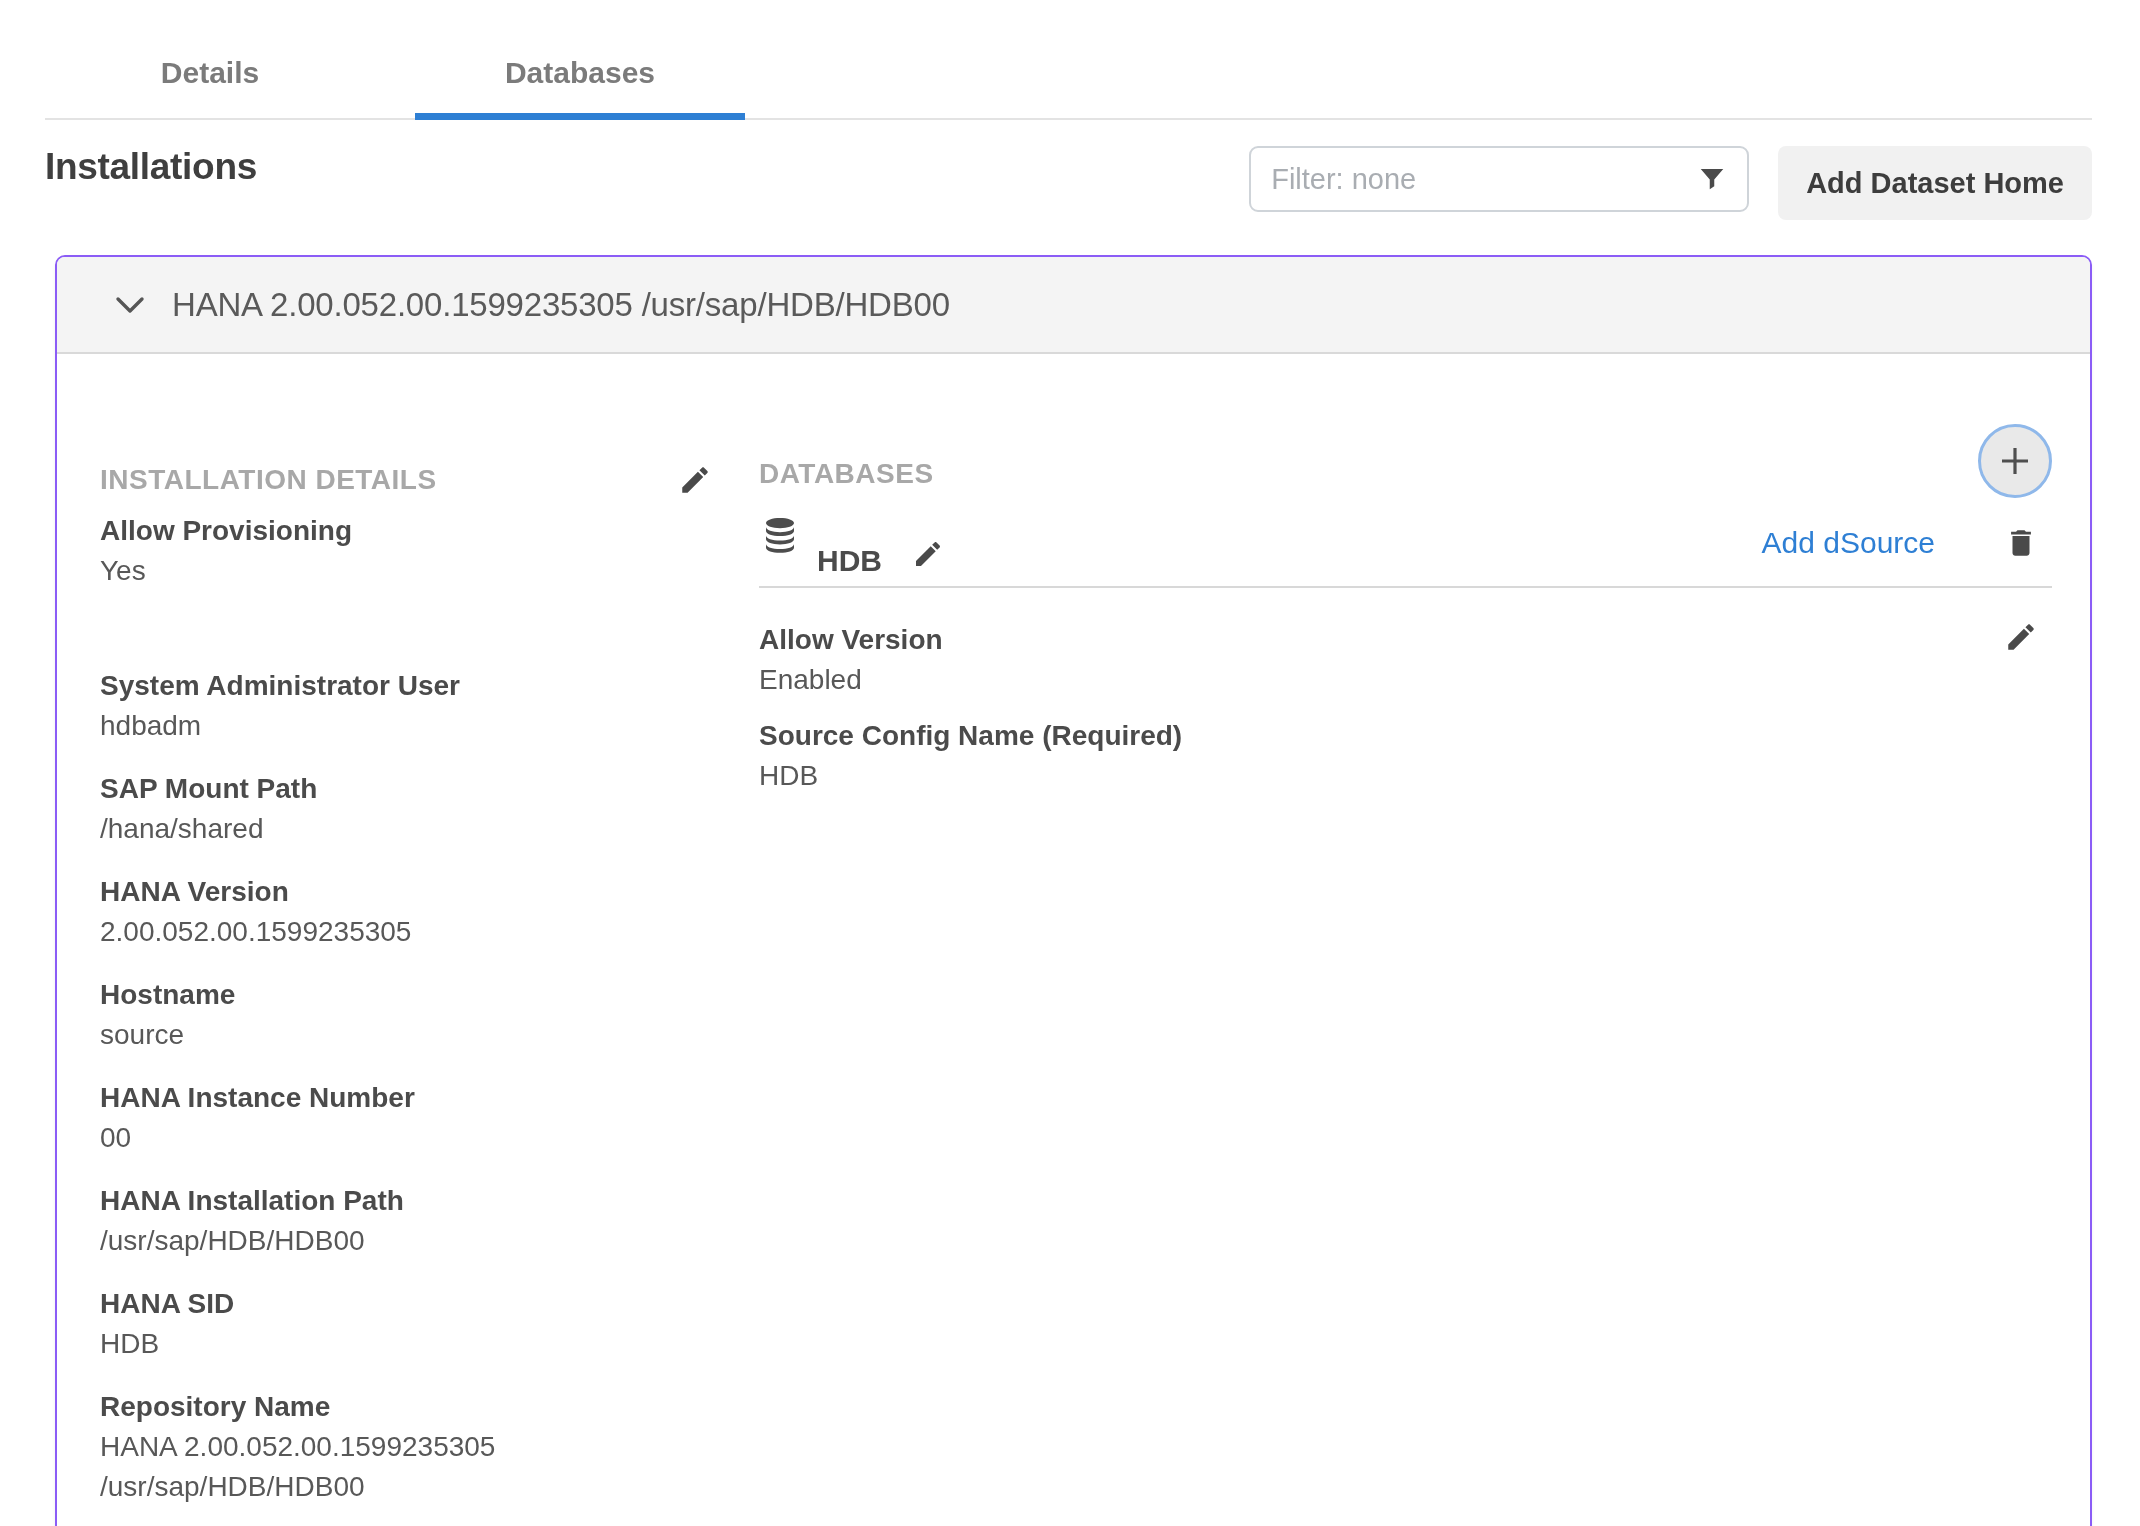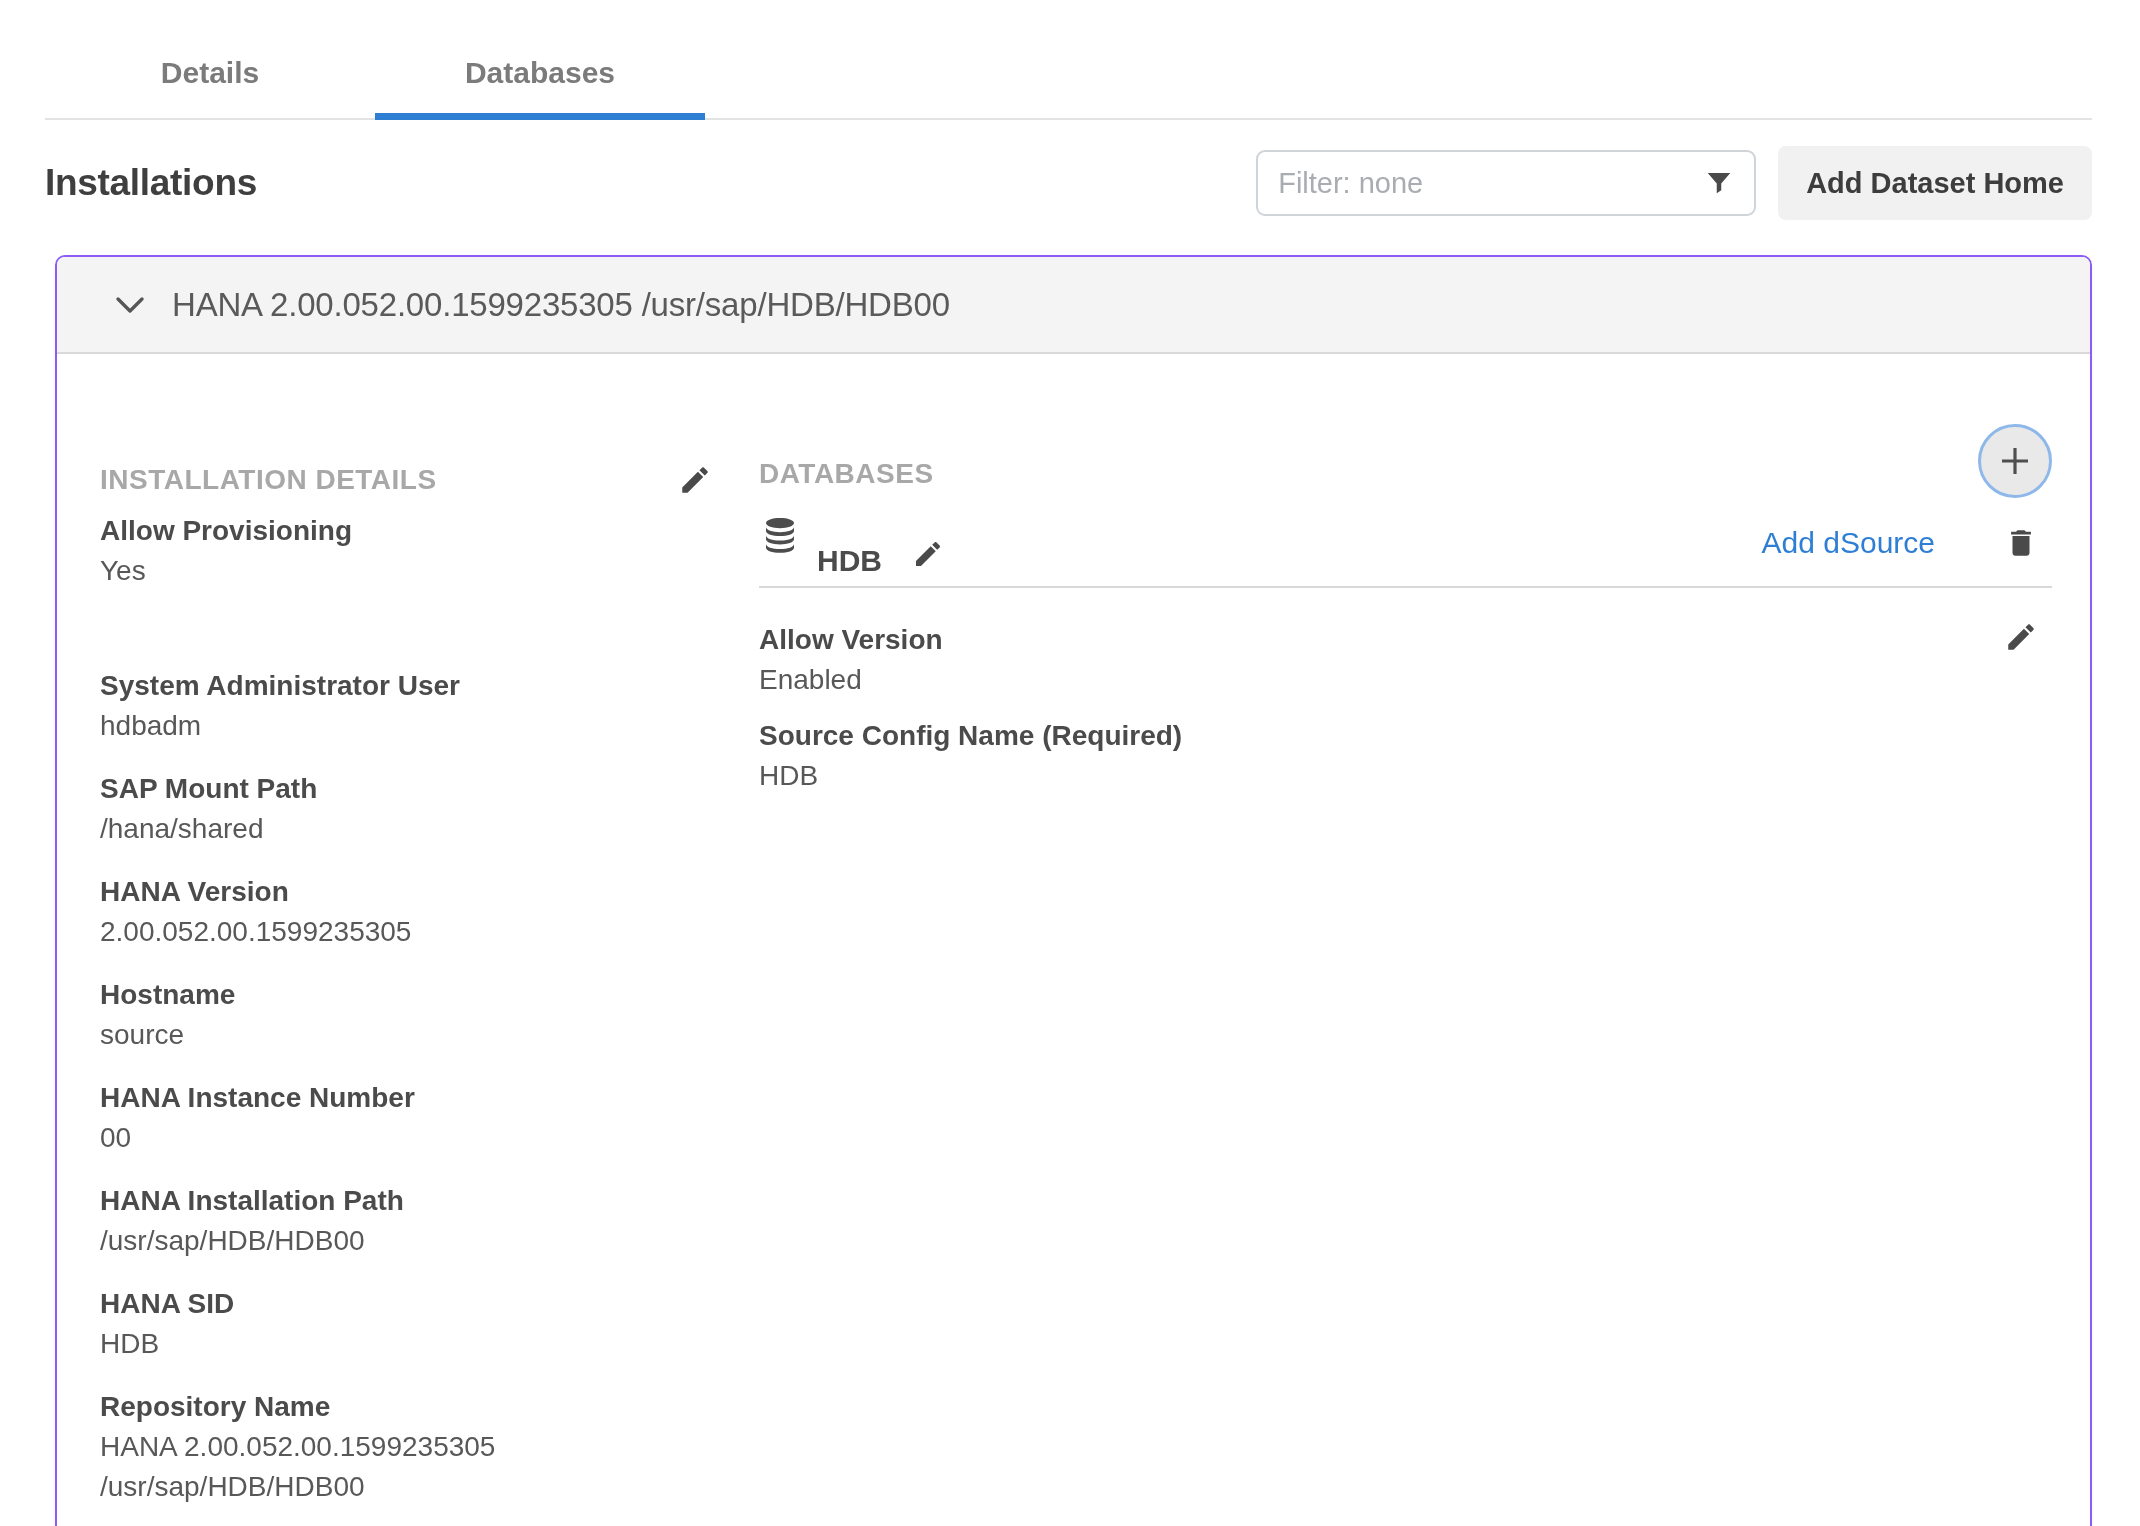--- a/index.html
+++ b/index.html
@@ -9,37 +9,38 @@
     font-family:"Liberation Sans","DejaVu Sans",sans-serif;
     color:#4b4b4b;
   }
 
   
   .tabs-bar {
     margin:38px 48px 0 45px;
     border-bottom:2px solid #e3e3e3;
     display:flex;
     height:82px;
+    gap:40px;
   }
   .tab {
     width:330px; text-align:center;
     font-size:30px; font-weight:bold; color:#7b7b7b;
     padding-top:18px;
     position:relative;
     cursor:pointer;
   }
   .tab.active::after {
     content:""; position:absolute; left:0; right:0; bottom:-2px;
     height:7px; background:#2e7fd4;
   }
 
   
   .heading-row {
     margin:26px 48px 0 45px;
-    display:flex; align-items:center;
+    display:flex; align-items:flex-start;gap:7px;
   }
   .page-title { font-size:37px; font-weight:bold; color:#3f3f3f; letter-spacing:-0.3px; }
   .spacer { flex:1; }
   .filter-box {
     width:500px; height:66px;
     border:2px solid #cfd4d9; border-radius:9px;
     display:flex; align-items:center;
     padding:0 20px; background:#fff;
   }
   .filter-box input {

